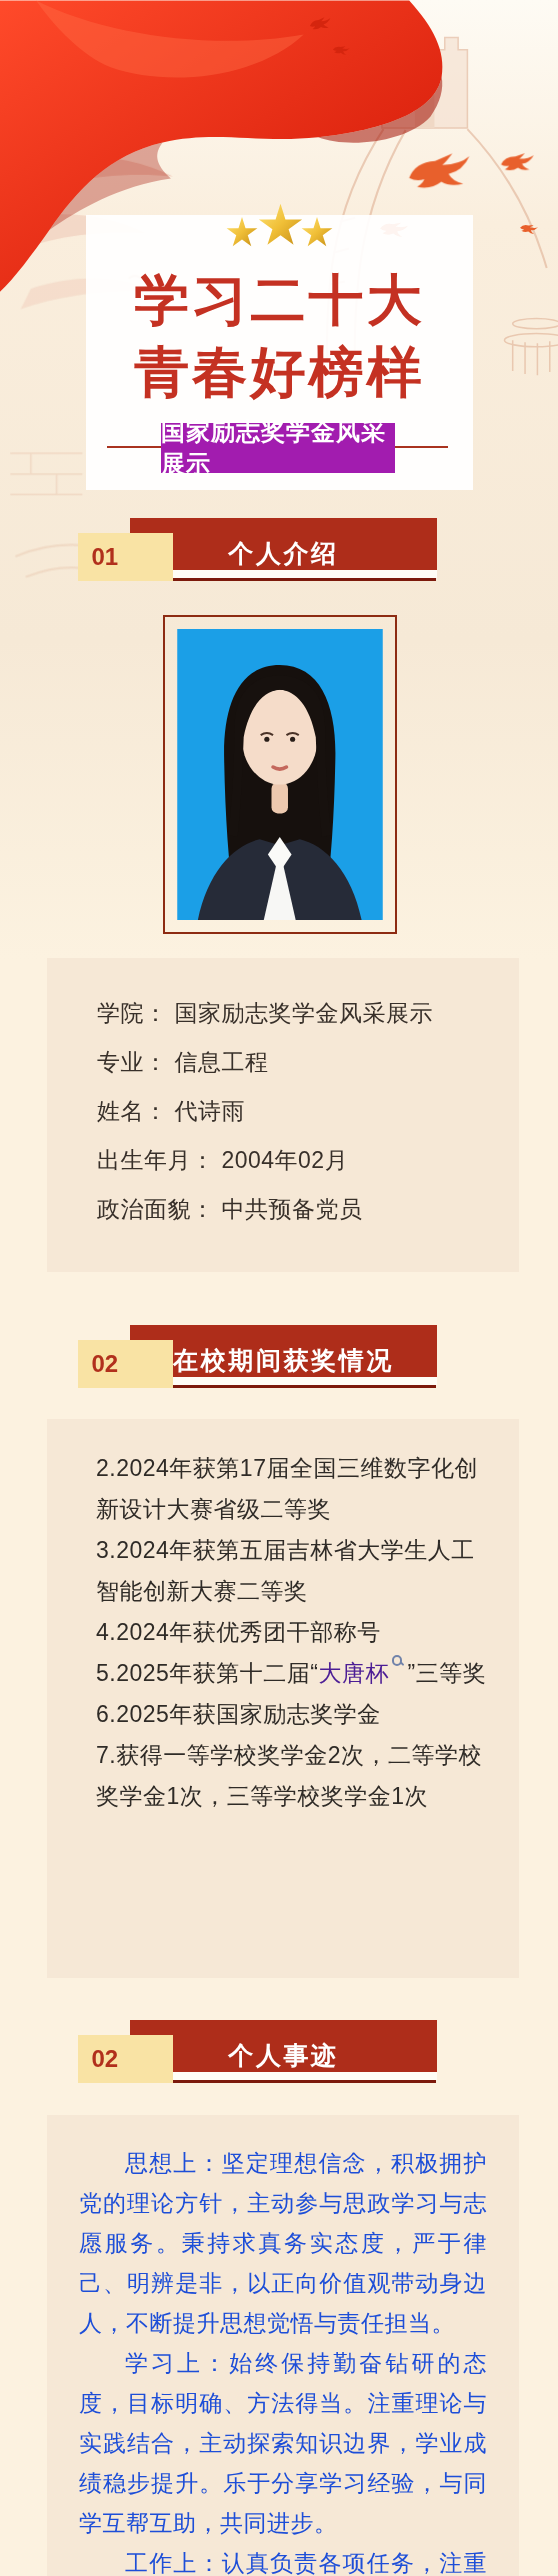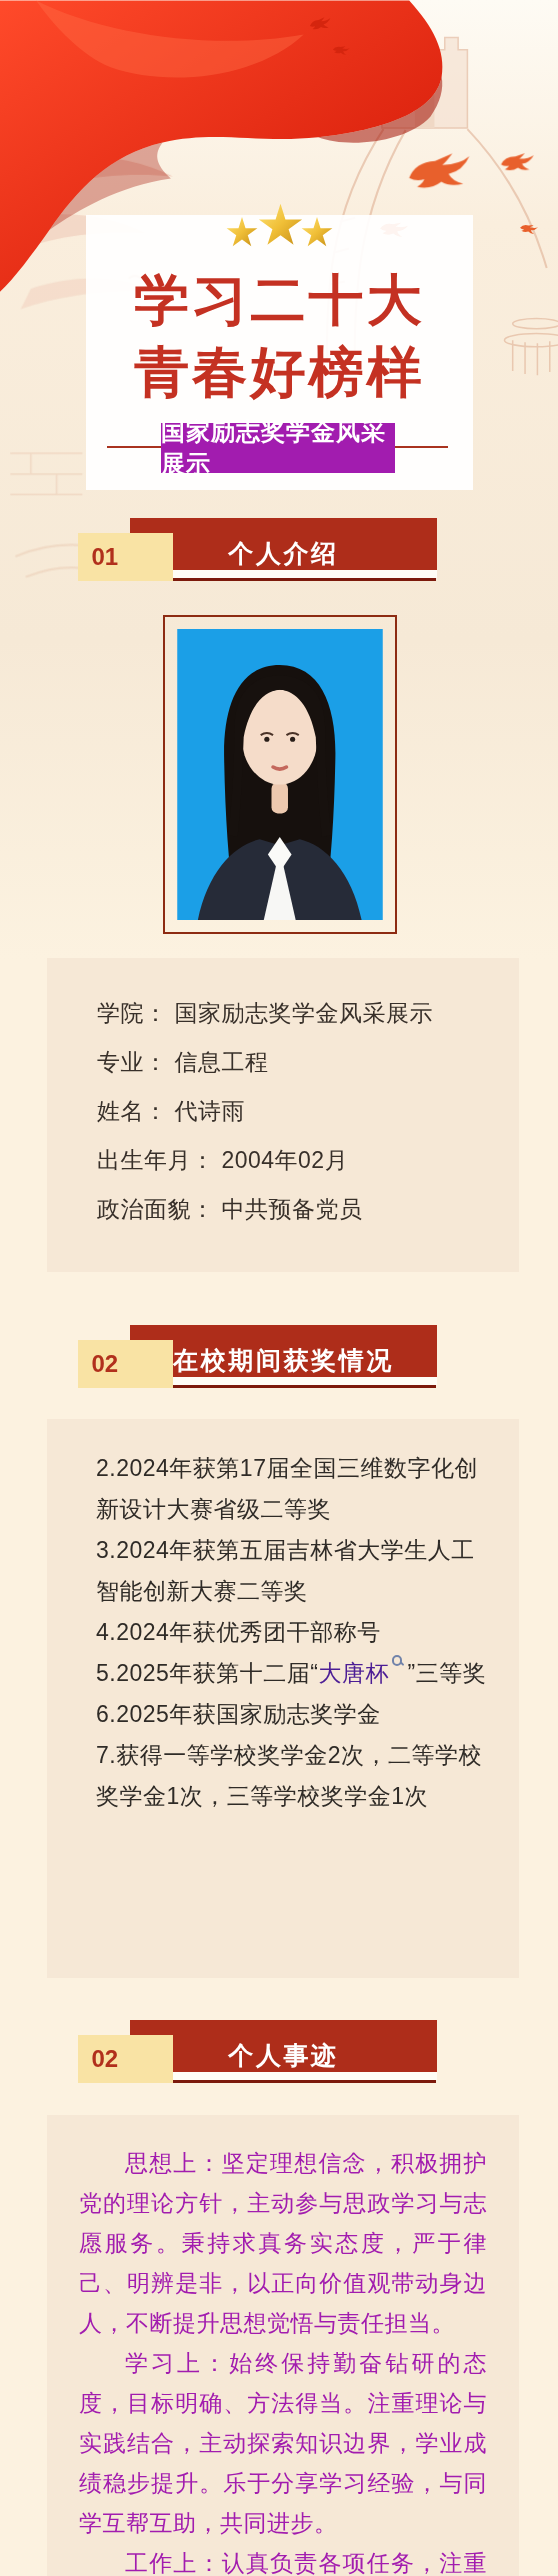--- a/index.html
+++ b/index.html
@@ -68,21 +68,21 @@
   .info-row{font-size:23px;line-height:49px;color:#38302a;letter-spacing:0.5px;white-space:nowrap;}
   .info-label{}
   #card-awards{top:1419px;height:559px;padding:29px 28px 0 49px;}
   .award-item{font-size:23px;line-height:41px;color:#2f2b27;letter-spacing:0.5px;}
   .award-link{color:#4c1d95;}
   .mag{display:inline-block;width:6.2px;height:6.2px;border:2.1px solid #7183aa;border-radius:50%;
        position:relative;vertical-align:15.5px;margin:0 5.2px 0 3.1px;}
   .mag:after{content:"";position:absolute;right:-3.1px;bottom:-3.1px;width:2.1px;height:5.2px;
        background:#7183aa;transform:rotate(-45deg);border-radius:1px;}
   #card-deeds{top:2115px;height:845px;padding:28px 32px 0 32px;}
-  .deed-par{margin:0;font-size:23px;line-height:40px;color:#a21caf;text-indent:2em;
+  .deed-par{margin:0;font-size:23px;line-height:40px;color:#1d4ed8;text-indent:2em;
        text-align:justify;letter-spacing:0.5px;}
 </style>
 </head>
 <body>
 
 <div id="page">
 
   <svg id="hero-art" class="decor" width="558" height="670" viewBox="0 0 1084 1300">
     <defs>
       <linearGradient id="flagGrad" x1="0" y1="0" x2="1" y2="1">

